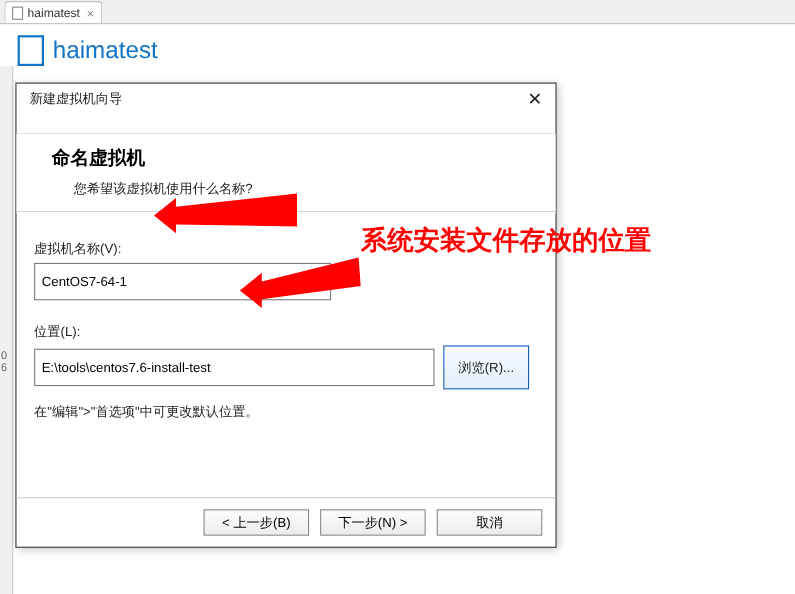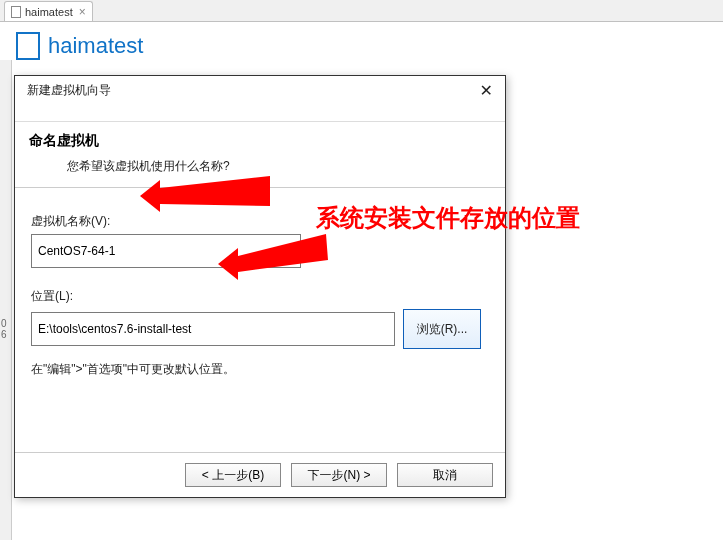--- a/index.html
+++ b/index.html
@@ -75,21 +75,21 @@
     border-bottom: 1px solid #ddd;
     font-size: 12px;
     color:#222;
   }
   .dlg-close { font-size:16px; line-height:1; padding:0 4px; cursor:pointer; }
   .dlg-header {
     background:#fff;
     padding: 10px 14px 12px 14px;
     border-bottom: 1px solid #ccc;
   }
-  .dlg-header h3 { font-size: 14px; font-weight: bold; }
+  .dlg-header h3 { font-size: 17px; font-weight: bold; margin-left:18px; }
   .dlg-header p { font-size: 12px; color:#222; margin-left:38px; margin-top:8px; }
   .dlg-body {
     flex:1;
     padding: 24px 16px 10px 16px;
     border-top: 1px solid #fff;
   }
   .field-label { font-size:12px; margin-bottom:4px; display:block; color:#222; }
   .text-input {
     width: 270px;
     height: 34px;
@@ -118,21 +118,21 @@
   .dlg-footer button {
     width: 96px; height: 24px;
     border:1px solid #888;
     background: linear-gradient(#fdfdfd,#ececec);
     font-size:12px;
     cursor:pointer;
   }
   
   .annotation-text {
     position:absolute;
-    left: 316px; top: 202px;
+    left: 328px; top: 202px;
     color: #ff0000;
     font-size: 24px;
     font-weight: bold;
     white-space: nowrap;
   }
   .arrow {
     position:absolute;
     pointer-events:none;
   }
 </style>

